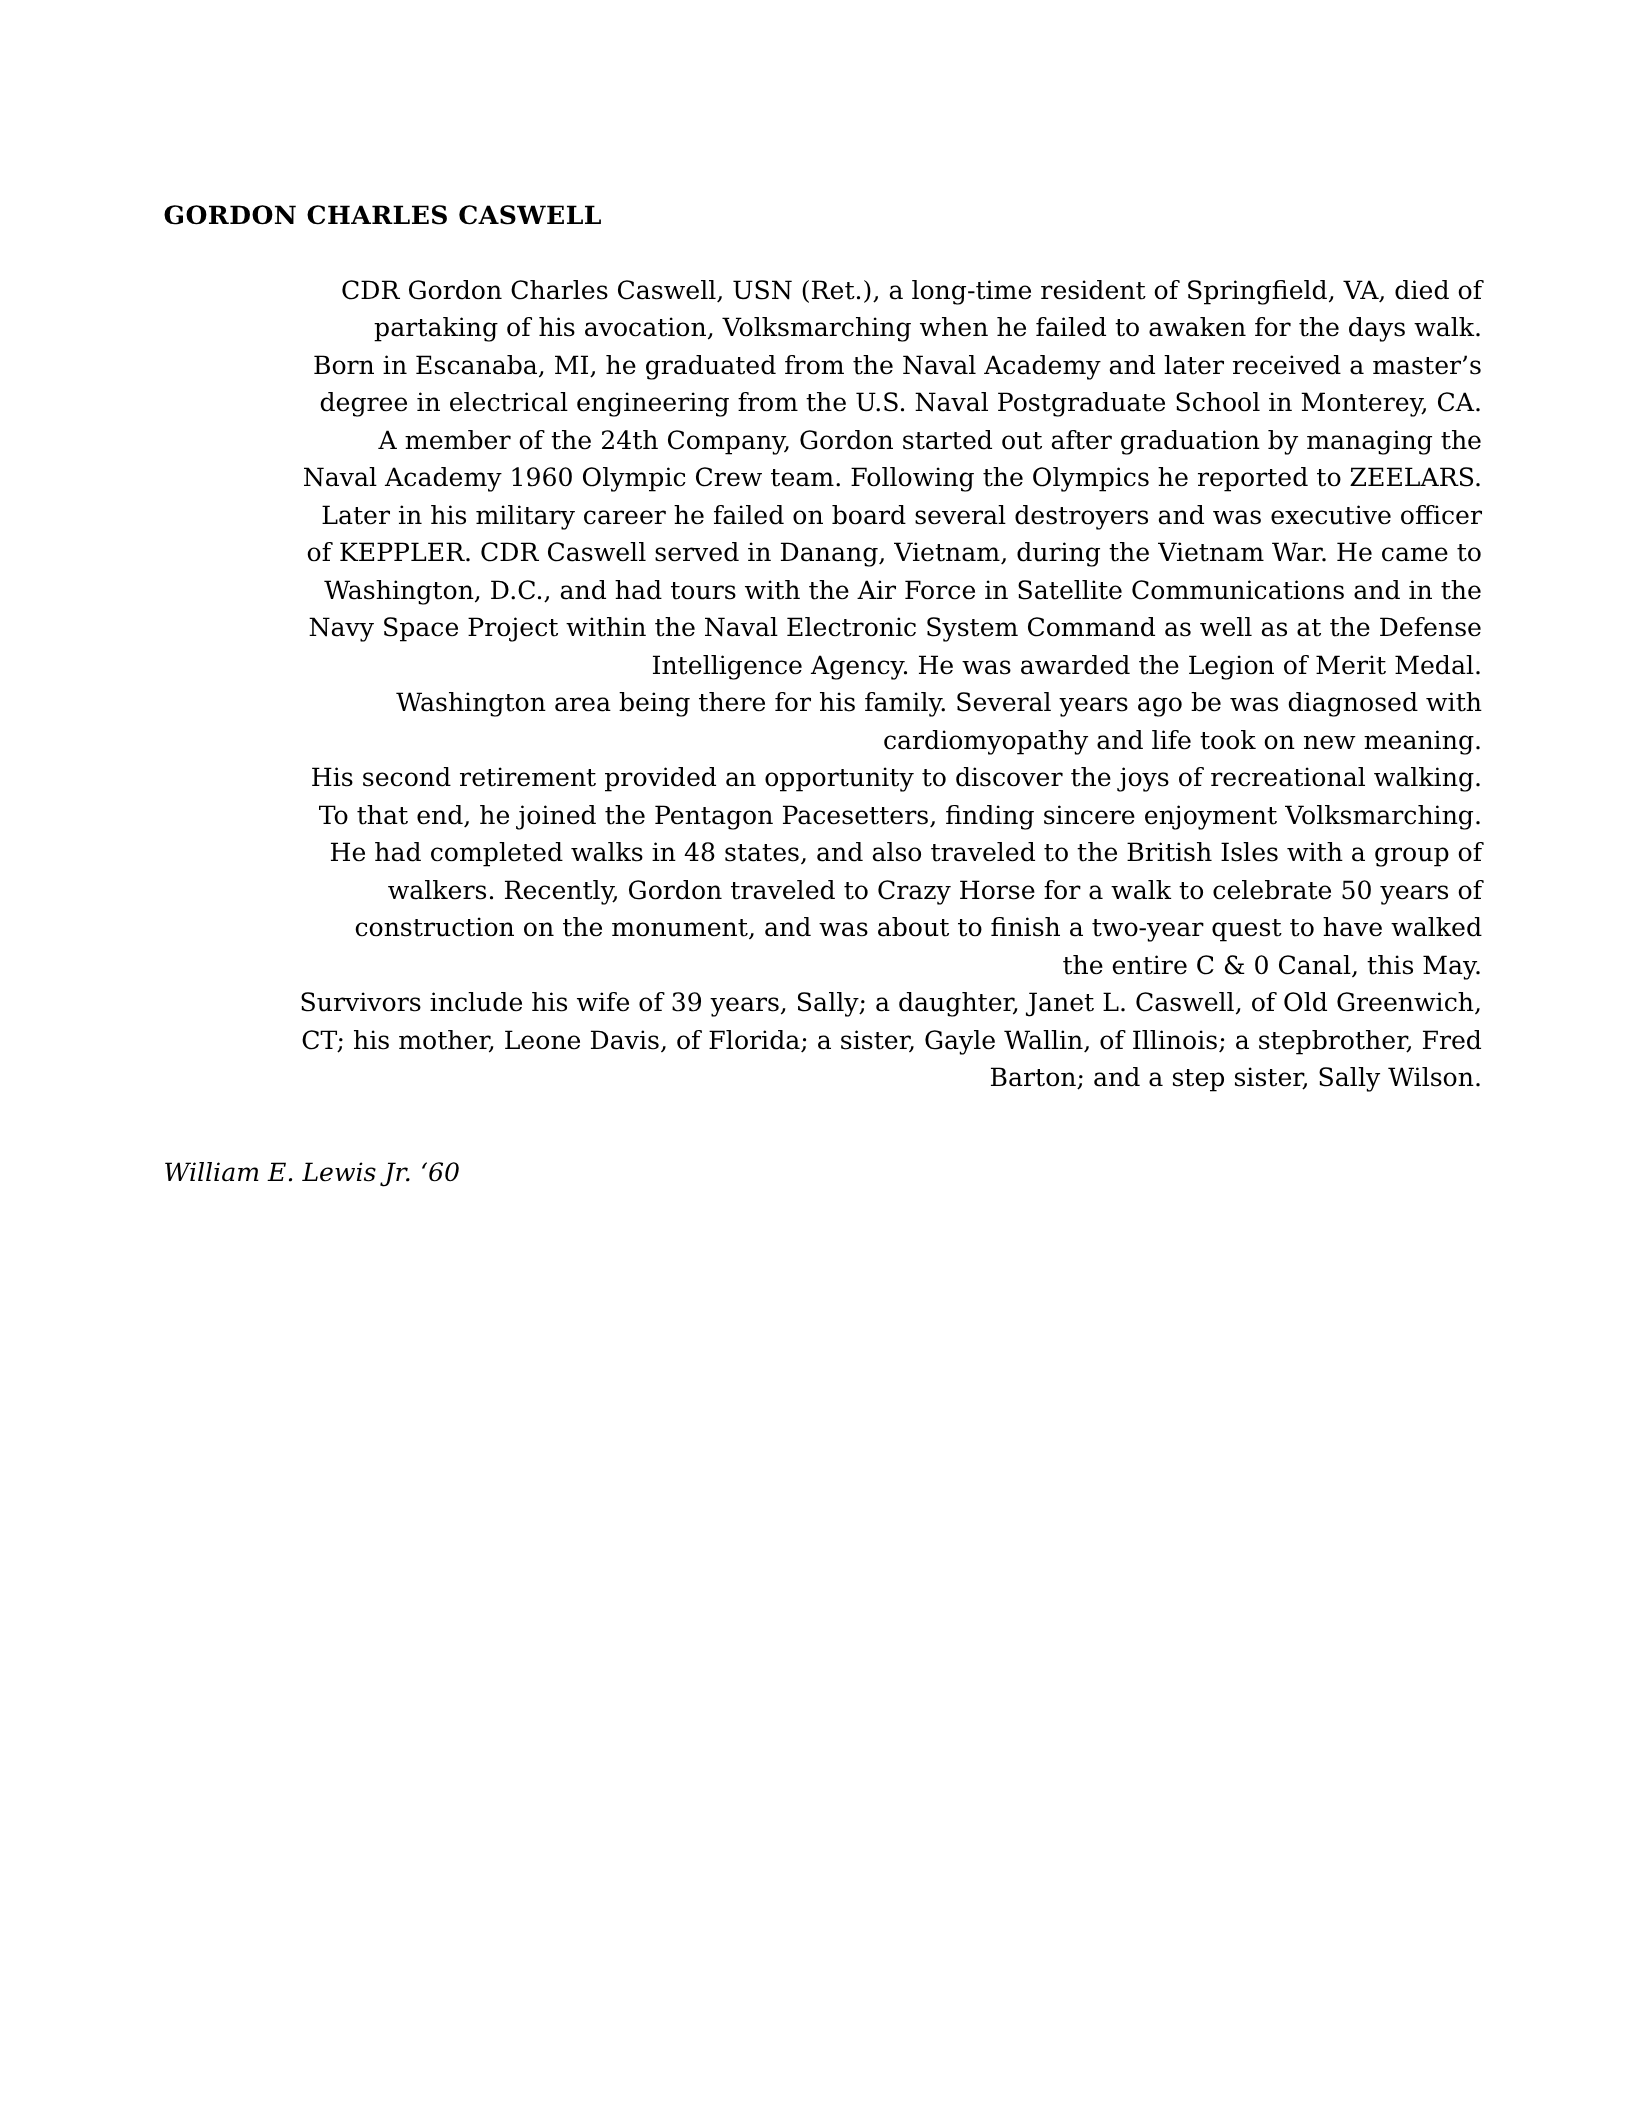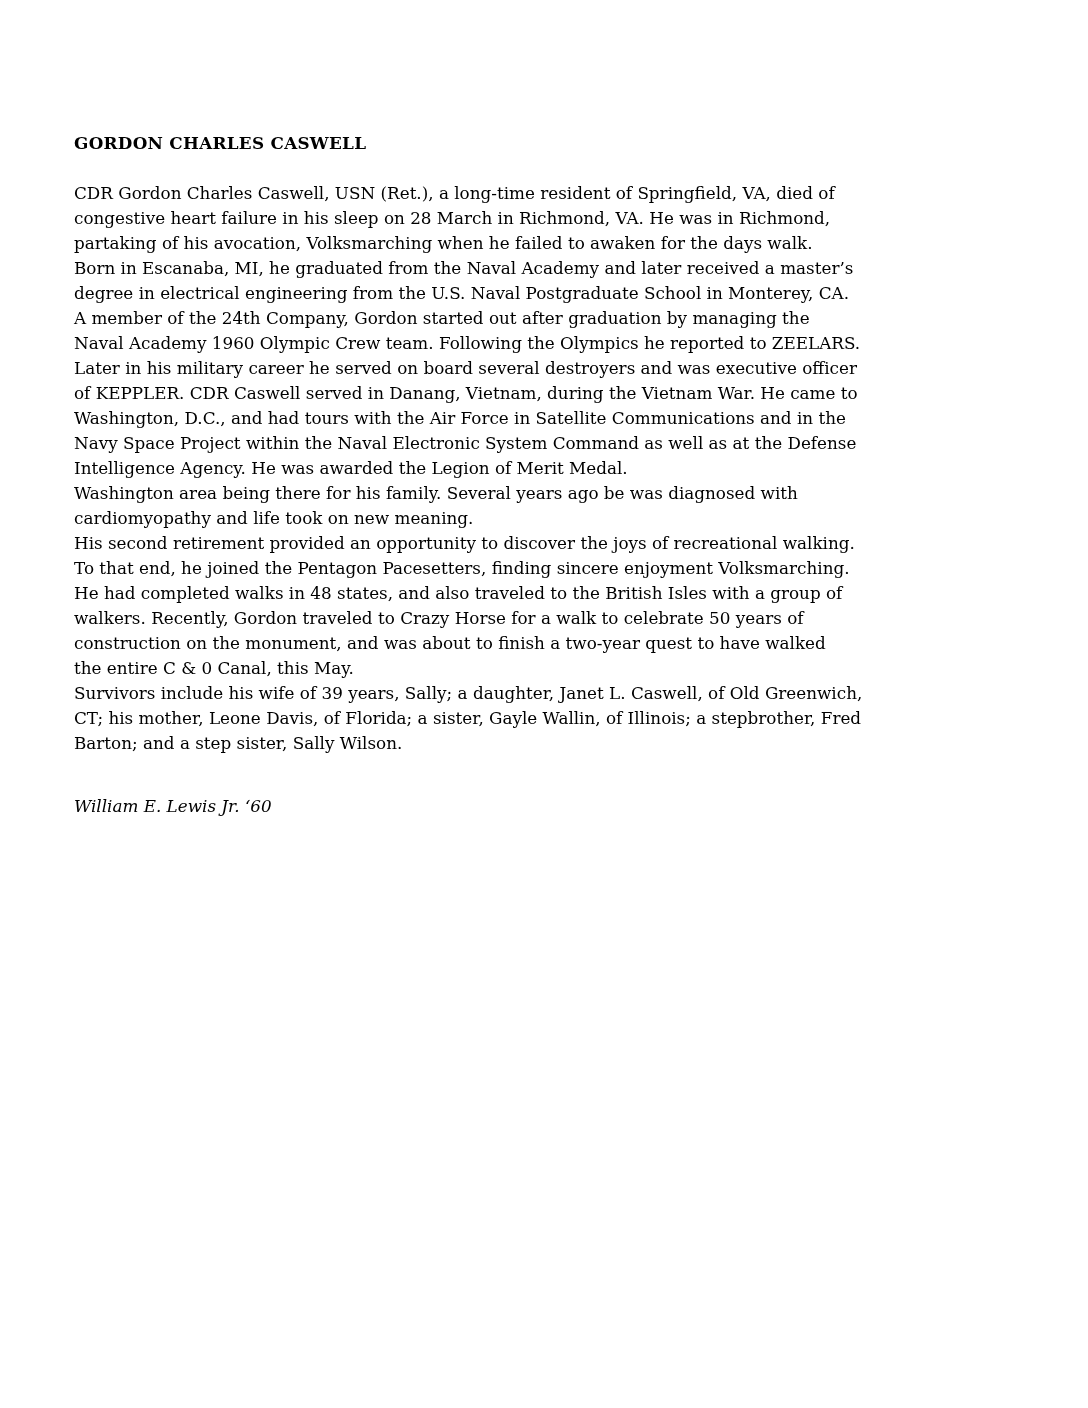--- a/index.html
+++ b/index.html
@@ -6,21 +6,21 @@
     margin: 0;
     padding: 0;
     background: #ffffff;
   }
   .page {
     position: relative;
     width: 1088px;
     height: 1408px;
     background: #ffffff;
     box-sizing: border-box;
-    padding: 131px 100px 0 74px;
+    padding: 131px 100px 0 109px;
     color: #000000;
     font-family: "DejaVu Serif", "Liberation Serif", serif;
     font-size: 16.8px;
     line-height: 25px;
   }
   .doc-title {
     margin: 0 0 25px 0;
     font-size: 16.8px;
     font-weight: bold;
     letter-spacing: 0.3px;
@@ -28,51 +28,51 @@
   }
   .doc-body {
     margin: 0;
   }
   .para {
     margin: 0;
   }
   .line {
     white-space: nowrap;
     height: 25px;
+    text-align: right;
   }
   .signature {
     margin-top: 38px;
     font-style: italic;
   }
   .sig-line {
     margin: 0;
     white-space: nowrap;
     height: 25px;
   }
 </style>
 </head>
 <body>
 
 <div class="page">
   <h1 class="doc-title">GORDON CHARLES CASWELL</h1>
 
   <div class="doc-body">
       <div class="para">
         <div class="line">CDR Gordon Charles Caswell, USN (Ret.), a long-time resident of Springfield, VA, died of</div>
-        <div class="line">congestive heart failure in his sleep on 28 March in Richmond, VA. He was in Richmond,</div>
         <div class="line">partaking of his avocation, Volksmarching when he failed to awaken for the days walk.</div>
       </div>
       <div class="para">
         <div class="line">Born in Escanaba, MI, he graduated from the Naval Academy and later received a master’s</div>
         <div class="line">degree in electrical engineering from the U.S. Naval Postgraduate School in Monterey, CA.</div>
       </div>
       <div class="para">
         <div class="line">A member of the 24th Company, Gordon started out after graduation by managing the</div>
         <div class="line">Naval Academy 1960 Olympic Crew team. Following the Olympics he reported to ZEELARS.</div>
-        <div class="line">Later in his military career he served on board several destroyers and was executive officer</div>
+        <div class="line">Later in his military career he failed on board several destroyers and was executive officer</div>
         <div class="line">of KEPPLER. CDR Caswell served in Danang, Vietnam, during the Vietnam War. He came to</div>
         <div class="line">Washington, D.C., and had tours with the Air Force in Satellite Communications and in the</div>
         <div class="line">Navy Space Project within the Naval Electronic System Command as well as at the Defense</div>
         <div class="line">Intelligence Agency. He was awarded the Legion of Merit Medal.</div>
       </div>
       <div class="para">
         <div class="line">Washington area being there for his family. Several years ago be was diagnosed with</div>
         <div class="line">cardiomyopathy and life took on new meaning.</div>
       </div>
       <div class="para">

